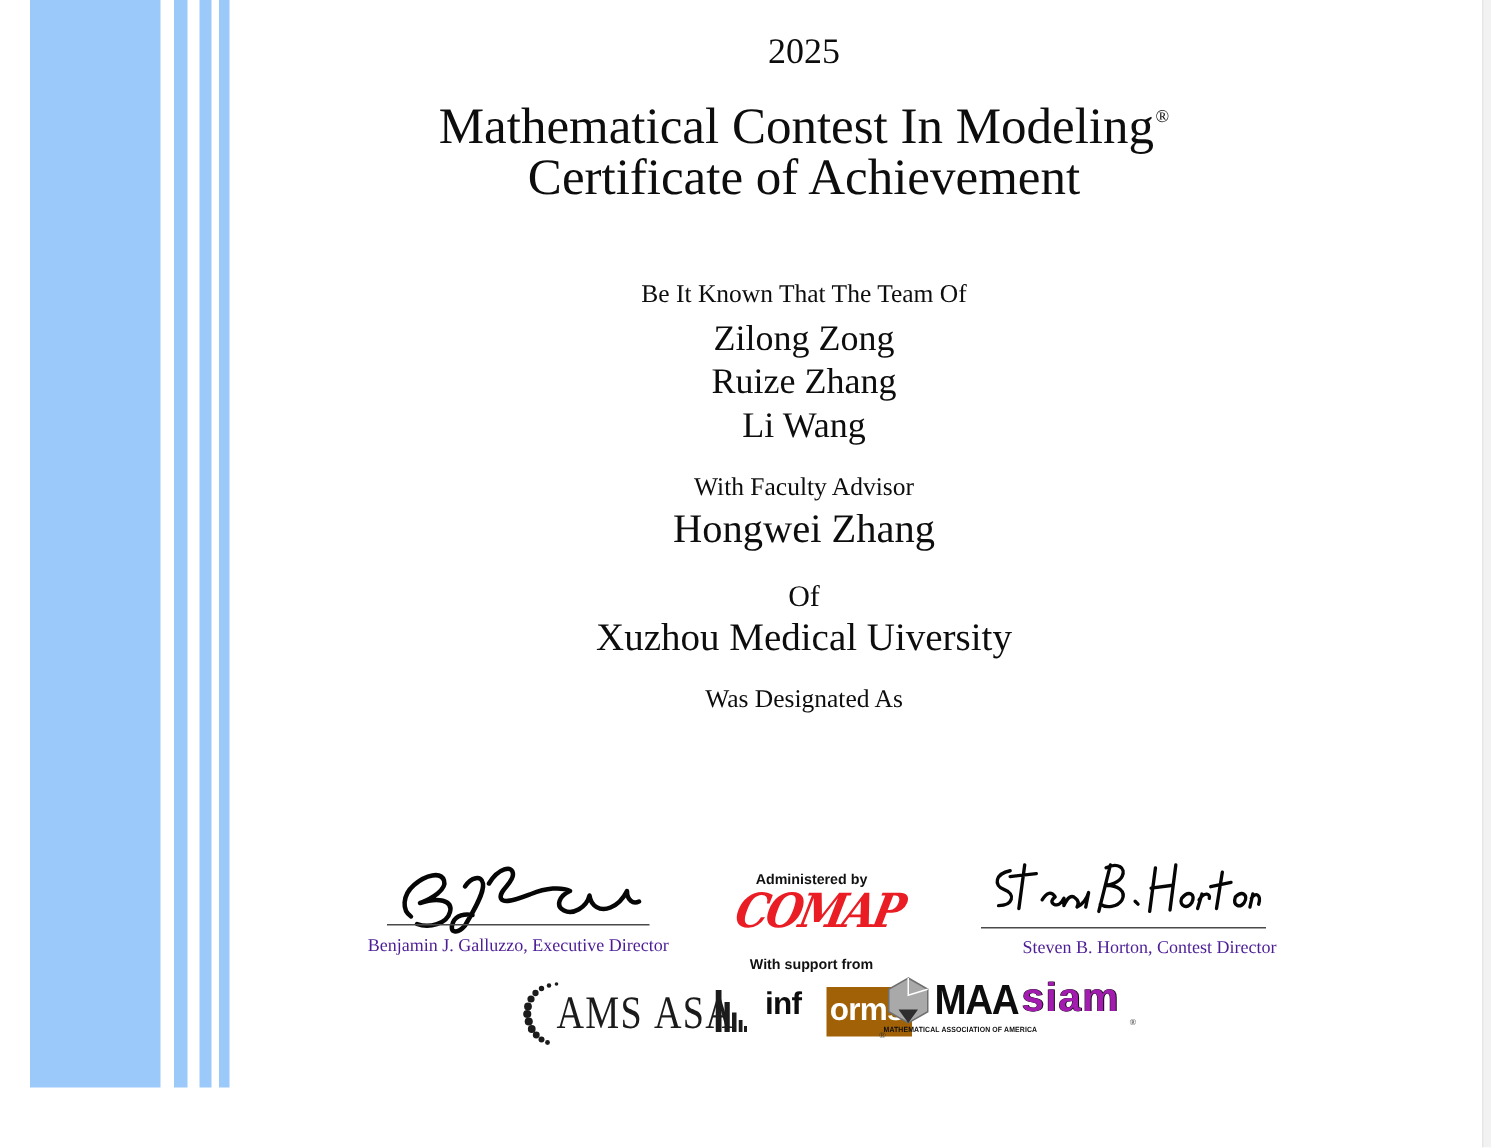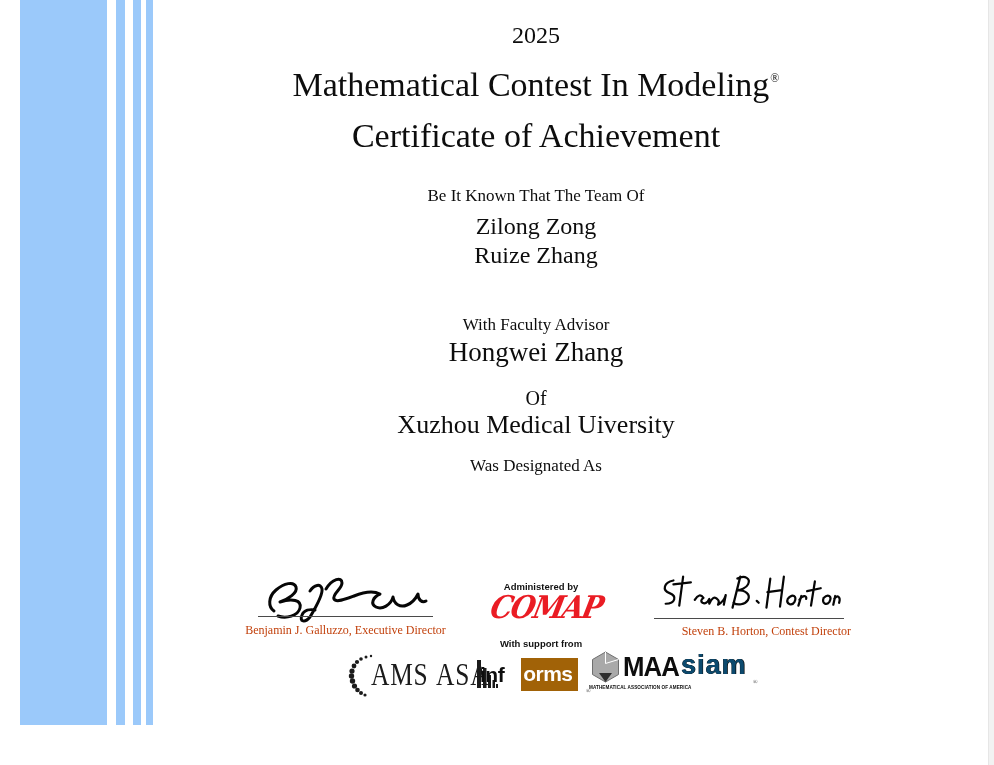--- a/index.html
+++ b/index.html
@@ -20,35 +20,35 @@
   .right-edge {
     position:absolute; right:0; top:0; width:6px; height:765px;
     background:#f2f2f2; border-left:1px solid #e6e6e6; box-sizing:border-box;
   }
 
   
   .cblock { position:absolute; left:136px; width:800px; text-align:center; white-space:nowrap; }
   .year             { top:22px;  font-size:24px; }
   .title            { top:66px;  font-size:34px; }
   .title .reg       { font-size:12px; vertical-align:14px; margin-left:1px; }
-  .subtitle         { top:117px; font-size:34px; }
+  .subtitle         { top:100px; font-size:34px; }
   .team-intro       { top:186px; font-size:17px; }
   .members          { top:212px; font-size:24px; line-height:29px; }
   .advisor-intro    { top:315px; font-size:17px; }
   .advisor-name     { top:337px; font-size:27px; }
   .of-label         { top:387px; font-size:20px; }
   .institution      { top:410px; font-size:26px; }
   .designation-intro{ top:456px; font-size:17px; }
   .designation      { top:477px; font-size:25px; }
 
   
   .sig-svg  { position:absolute; }
   .sig-line { position:absolute; height:1px; background:#4a4a4a; }
   .sig-caption {
-    position:absolute; text-align:center; font-size:12px; color:#c2410c; white-space:nowrap;
+    position:absolute; text-align:center; font-size:12px; color:#4c1d95; white-space:nowrap;
   }
   .line-left { left:258px; top:616px; width:175px; }
   .cap-left  { left:243px; top:623px; width:205px; }
   .line-right{ left:654px; top:618px; width:190px; }
   .cap-right { left:646px; top:624px; width:205px;text-align:right; }
   .admin-by, .support-from {
     position:absolute; left:491px; width:100px; text-align:center;
     font-family:"Liberation Sans","DejaVu Sans",sans-serif;
     font-weight:bold; font-size:9.5px; color:#111; white-space:nowrap;
   }
@@ -64,21 +64,21 @@
   
   .ams-dots { position:absolute; left:348px; top:653px; }
   .ams-text, .asa-text {
     position:absolute; top:657px; font-size:31px; color:#1b1b1b;
     letter-spacing:1px; transform:scaleX(0.82); transform-origin:left top; white-space:nowrap;
   }
   .ams-text { left:371px; }
   .asa-text { left:436px; }
   .asa-bars { position:absolute; left:477px; top:660px; }
   .informs {
-    position:absolute; left:480px; top:658px; display:flex; align-items:center;
+    position:absolute; left:510px; top:658px; display:flex; align-items:flex-start;
     font-family:"Liberation Sans","DejaVu Sans",sans-serif; font-weight:bold;
     font-size:21px; letter-spacing:-0.5px;gap:16px;
   }
   .informs .boxed { background:#a16207; color:#fff; padding:4px 5px 5px 2px; margin-left:1px; }
   .informs-mark { position:absolute; left:586px; top:688px; font-size:6px; color:#333; }
   .maa-icon { position:absolute; left:591px; top:651px; }
   .maa-text {
     position:absolute; left:623px; top:651px;
     font-family:"Liberation Sans","DejaVu Sans",sans-serif; font-weight:bold;
     font-size:28px; letter-spacing:-1px; transform:scaleX(0.92); transform-origin:left top;
@@ -86,21 +86,21 @@
   }
   .maa-caption {
     position:absolute; left:589px; top:684px; width:90px;
     font-family:"Liberation Sans","DejaVu Sans",sans-serif; font-weight:bold;
     font-size:5px; letter-spacing:0.1px; white-space:nowrap;
     transform:scaleX(0.92); transform-origin:left top; color:#0d0d0d;
   }
   .siam-text {
     position:absolute; left:681px; top:650px;
     font-family:"Liberation Sans","DejaVu Sans",sans-serif; font-weight:bold;
-    font-size:27px; letter-spacing:1px; color:#0c4a6e; white-space:nowrap;
+    font-size:27px; letter-spacing:1px; color:#a21caf; white-space:nowrap;
     text-shadow:0.6px 0 0 #0d0d0d, -0.3px 0 0 #0d0d0d;
   }
   .siam-mark { position:absolute; left:753px; top:679px; font-size:6px; color:#333; }
 </style>
 </head>
 <body>
 
 <div class="page">
 
   <div class="stripe stripe-wide" style="background: rgb(155, 201, 250);"></div>
@@ -113,20 +113,21 @@
   <div class="cblock year">2025</div>
   <div class="cblock title">
     <span>Mathematical Contest In Modeling</span><span class="reg">®</span>
   </div>
   <div class="cblock subtitle">Certificate of Achievement</div>
 
   <div class="cblock team-intro">Be It Known That The Team Of</div>
   <div class="cblock members">
     <div>Zilong Zong</div>
     <div>Ruize Zhang</div>
+    <div>Li Wang</div>
   </div>
 
   <div class="cblock advisor-intro">With Faculty Advisor</div>
   <div class="cblock advisor-name">Hongwei Zhang</div>
 
   <div class="cblock of-label">Of</div>
   <div class="cblock institution">Xuzhou Medical Uiversity</div>
 
   <div class="cblock designation-intro">Was Designated As</div>
 

